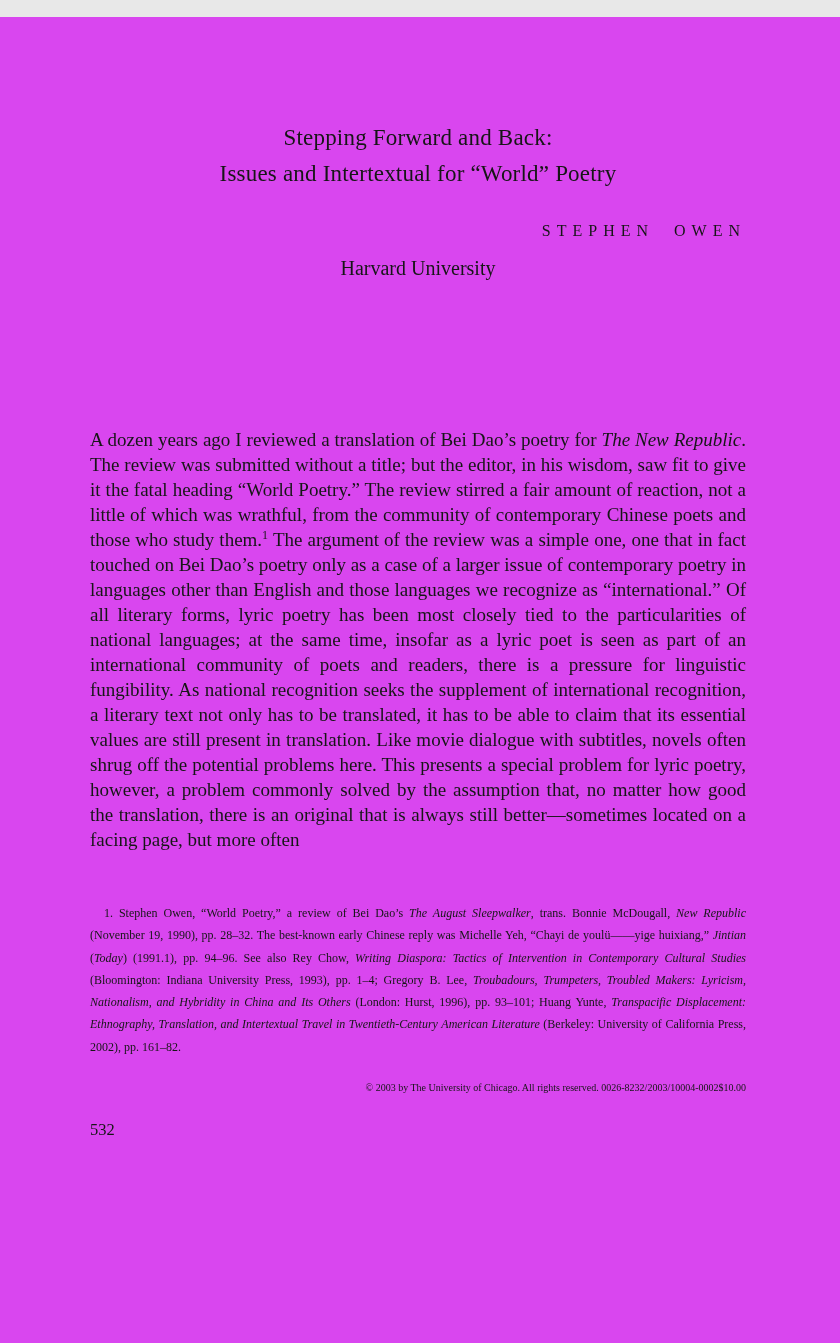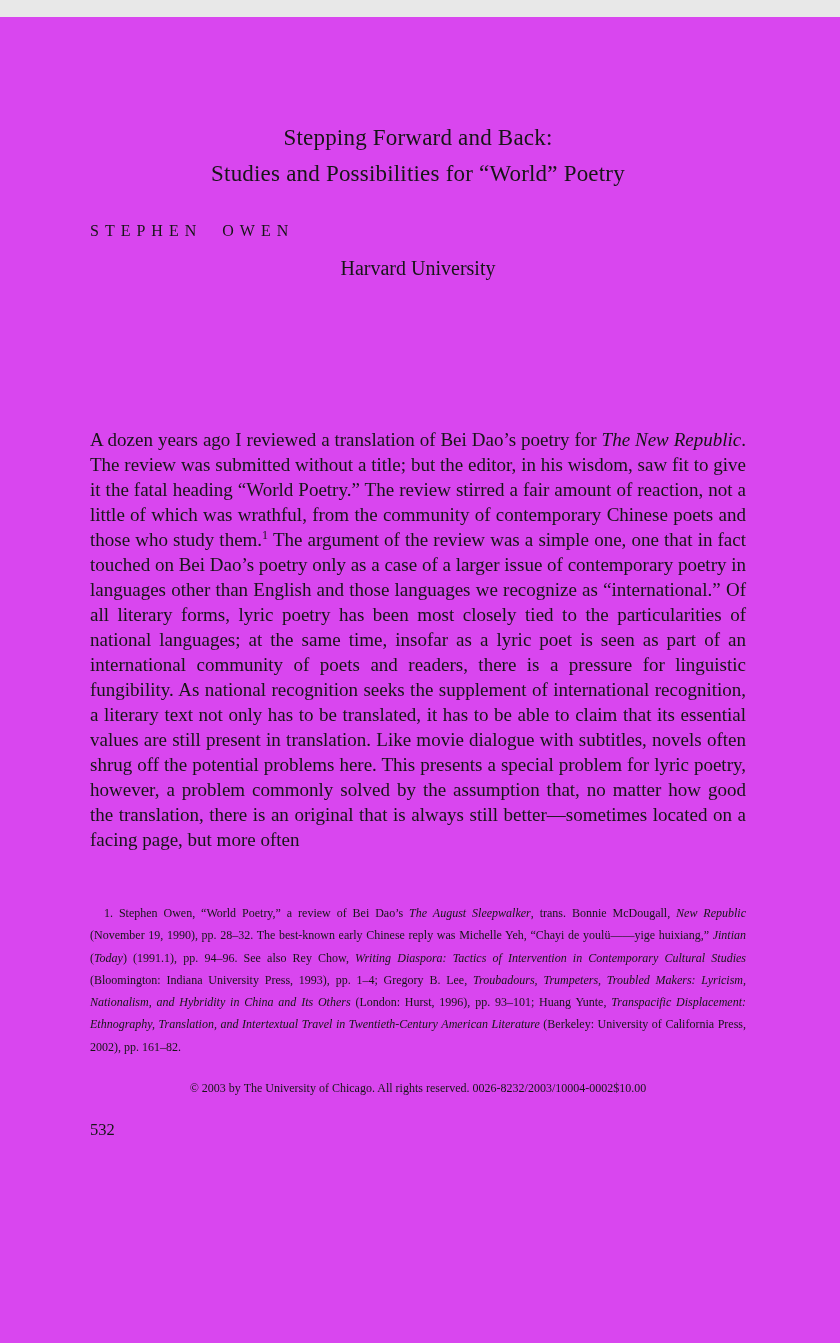--- a/index.html
+++ b/index.html
@@ -22,21 +22,21 @@
   .article-title {
     margin: 0;
     font-size: 23px;
     line-height: 36px;
     font-weight: normal;
     text-align: center;
     letter-spacing: 0.2px;
   }
   .author {
     margin-top: 30px;
-    text-align: left;
+    text-align: right;
     font-size: 16px;
     letter-spacing: 6px;
     word-spacing: 10px;
     font-family: Liberation Serif, serif;
   }
   .affiliation {
     margin-top: 17px;
     text-align: center;
     font-size: 20px;
   }
@@ -53,37 +53,37 @@
   .it { font-style: italic; }
   .footnote {
     margin: 50px 0 0 0;
     font-size: 12px;
     line-height: 22.3px;
     text-align: justify;
     text-indent: 14px;
   }
   .copyright {
     margin: 20px 0 0 0;
-    font-size: 12px;
+    font-size: 10px;
     line-height: 20px;
-    text-align: center;
+    text-align: right;
   }
   .page-number {
     margin-top: 22px;
     text-align: left;
     font-size: 16.5px;
   }
 </style>
 </head>
 <body>
 
 <div class="page">
 
   <header>
-    <h1 class="article-title"><span>Stepping Forward and Back:</span><br><span>Studies and Possibilities for “World” Poetry</span></h1>
+    <h1 class="article-title"><span>Stepping Forward and Back:</span><br><span>Issues and Intertextual for “World” Poetry</span></h1>
 
     <div class="author">STEPHEN OWEN</div>
 
     <div class="affiliation">Harvard University</div>
   </header>
 
   <main>
     <p class="body-text"><span>A dozen years ago I reviewed a translation of Bei Dao’s poetry for </span><span class="it">The New Republic</span><span>. The review was submitted without a title; but the editor, in his wisdom, saw fit to give it the fatal heading “World Poetry.” The review stirred a fair amount of reaction, not a little of which was wrathful, from the community of contemporary Chinese poets and those who study them.</span><sup>1</sup><span> The argument of the review was a simple one, one that in fact touched on Bei Dao’s poetry only as a case of a larger issue of contemporary poetry in languages other than English and those languages we recognize as “international.” Of all literary forms, lyric poetry has been most closely tied to the particularities of national languages; at the same time, insofar as a lyric poet is seen as part of an international community of poets and readers, there is a pressure for linguistic fungibility. As national recognition seeks the supplement of international recognition, a literary text not only has to be translated, it has to be able to claim that its essential values are still present in translation. Like movie dialogue with subtitles, novels often shrug off the potential problems here. This presents a special problem for lyric poetry, however, a problem commonly solved by the assumption that, no matter how good the translation, there is an original that is always still better—sometimes located on a facing page, but more often</span></p>
   </main>
 

